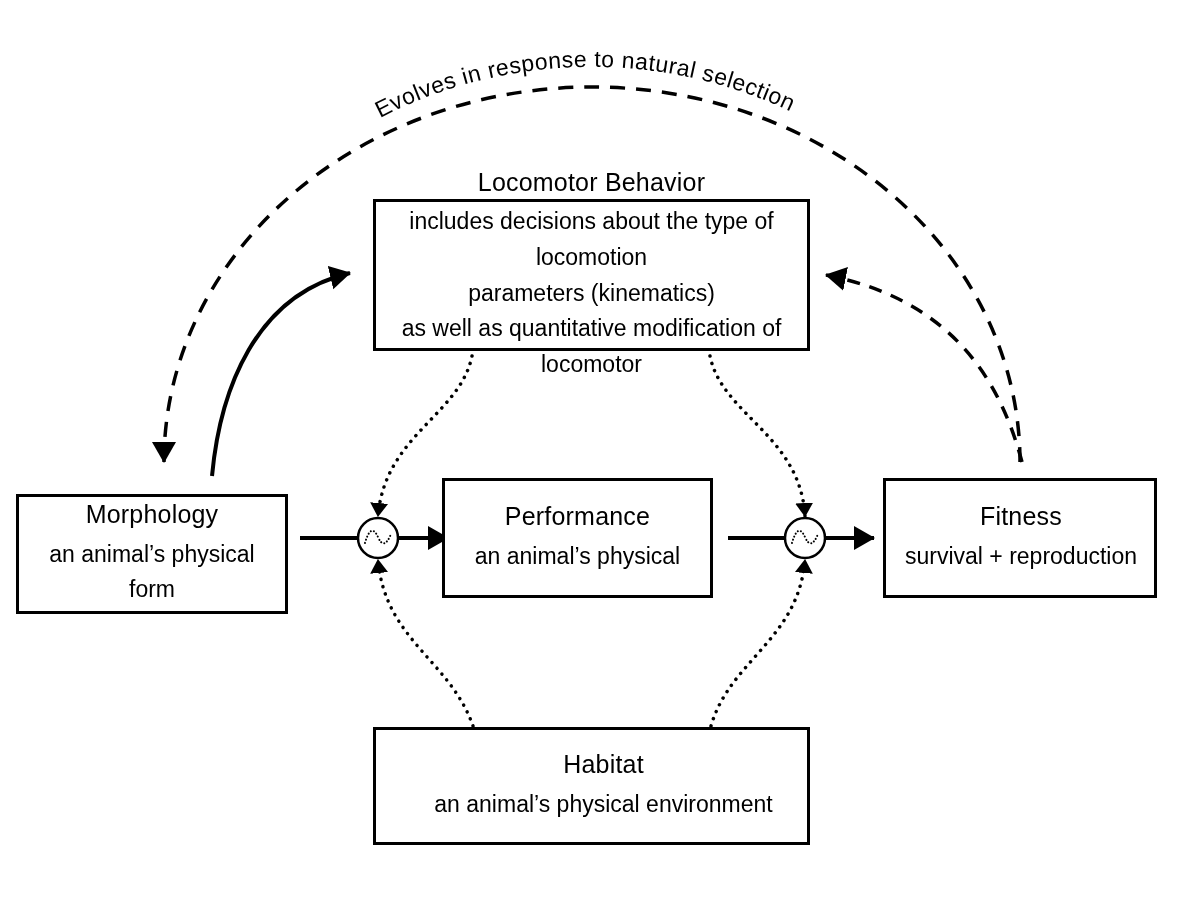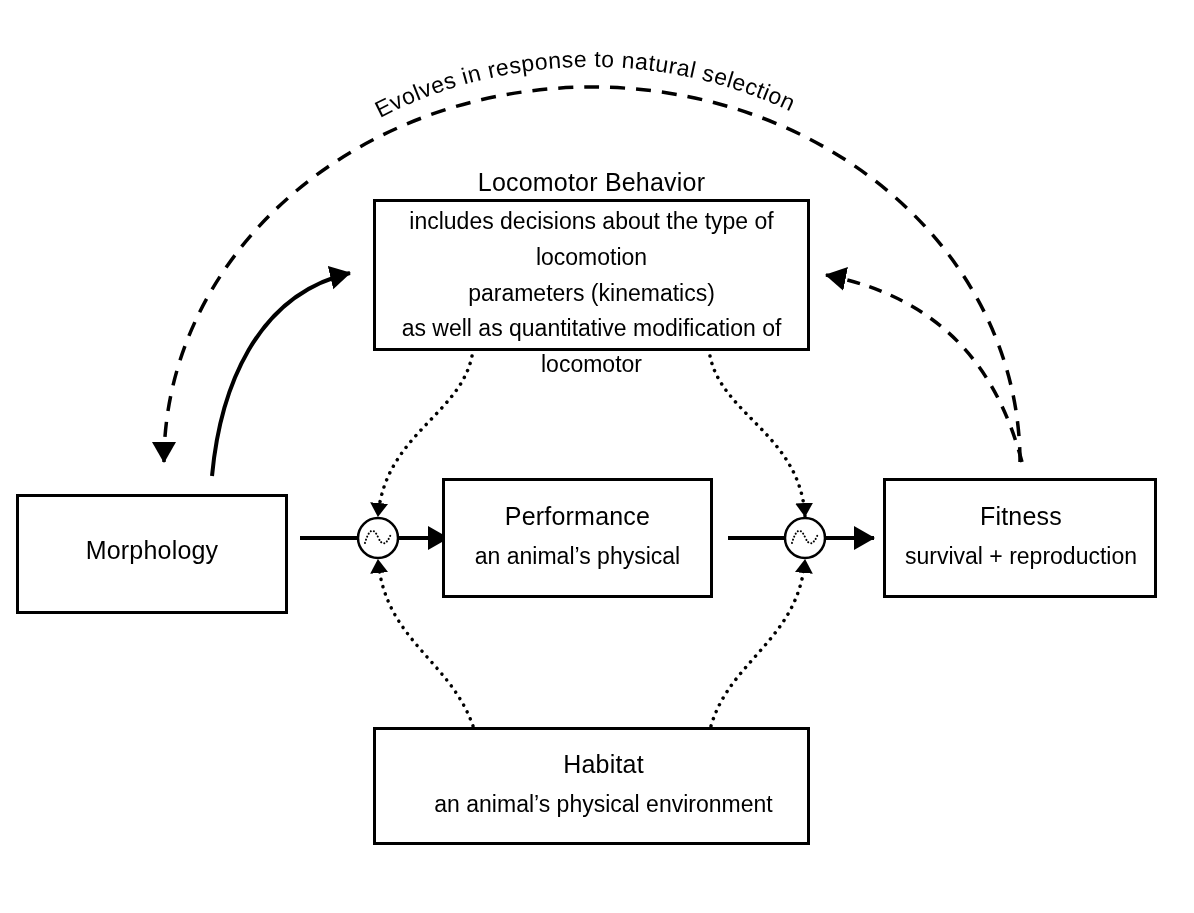--- a/index.html
+++ b/index.html
@@ -109,20 +109,21 @@
 
   <div class="box" id="box-locomotor">
     <div class="box-title">Locomotor Behavior</div>
     <div class="box-desc">includes decisions about the type of locomotion</div>
     <div class="box-desc">parameters (kinematics)</div>
     <div class="box-desc">as well as quantitative modification of locomotor</div>
   </div>
 
   <div class="box" id="box-morphology">
     <div class="box-title">Morphology</div>
+    <div class="box-desc">an animal’s physical form</div>
   </div>
 
   <div class="box" id="box-performance">
     <div class="box-title">Performance</div>
     <div class="box-desc">an animal’s physical</div>
   </div>
 
   <div class="box" id="box-fitness">
     <div class="box-title">Fitness</div>
     <div class="box-desc">survival + reproduction</div>

